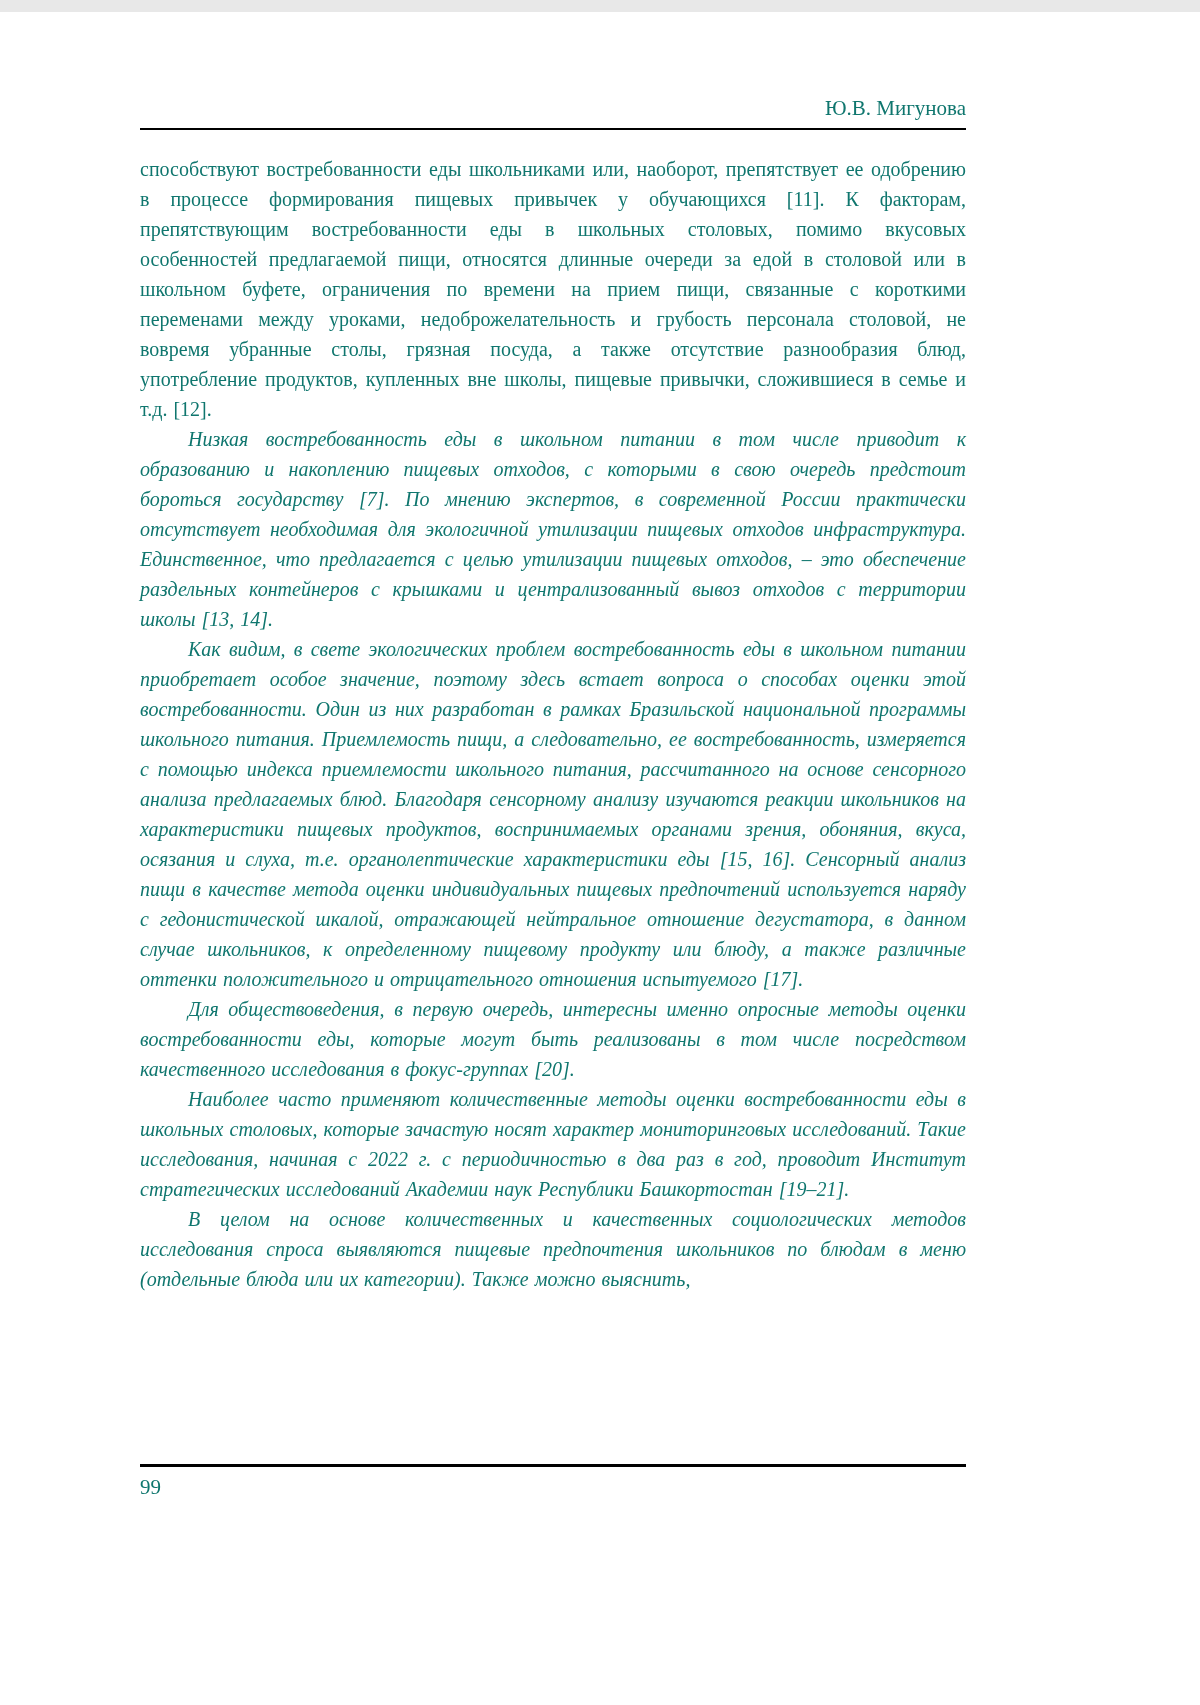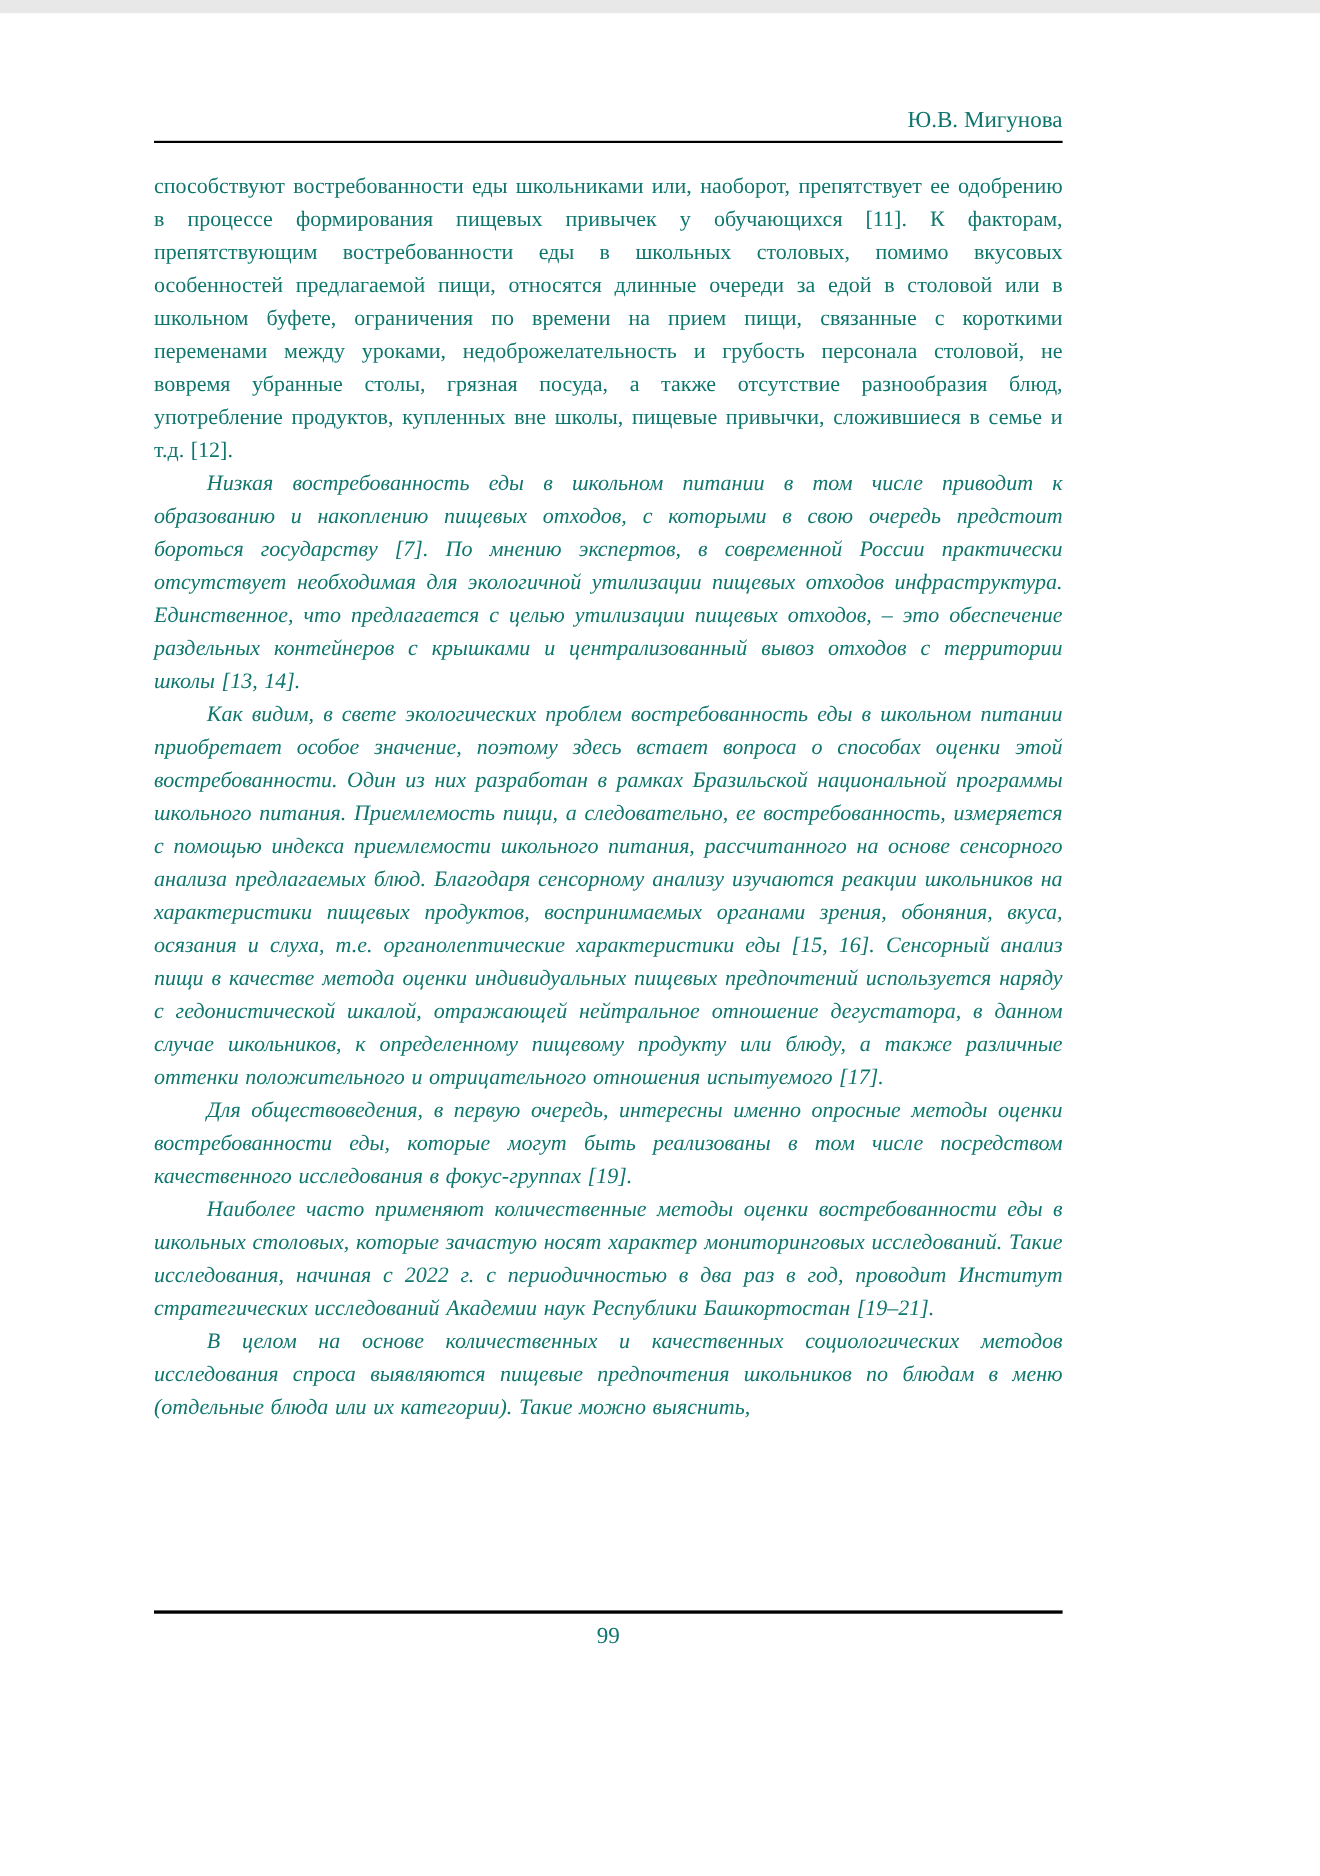--- a/index.html
+++ b/index.html
@@ -56,43 +56,43 @@
       top: 1444px;
       width: 826px;
     }
     .footer-rule {
       border: none;
       border-top: 3px solid #000000;
       height: 0;
       width: 100%;
     }
     .page-number {
-      text-align: center;
+      text-align: left;
       font-size: 21px;
       line-height: 24px;
       margin-top: 8px;
     }
   </style>
 </head>
 <body>
 
 <div class="page">
   <div class="content">
 
     <div class="running-head">Ю.В. Мигунова</div>
 
     <hr class="header-rule">
 
     <div class="body-text">
       <p>способствуют востребованности еды школьниками или, наоборот, препятствует ее одобрению в процессе формирования пищевых привычек у обучающихся [11]. К факторам, препятствующим востребованности еды в школьных столовых, помимо вкусовых особенностей предлагаемой пищи, относятся длинные очереди за едой в столовой или в школьном буфете, ограничения по времени на прием пищи, связанные с короткими переменами между уроками, недоброжелательность и грубость персонала столовой, не вовремя убранные столы, грязная посуда, а также отсутствие разнообразия блюд, употребление продуктов, купленных вне школы, пищевые привычки, сложившиеся в семье и т.д. [12].</p>
       <p class="indent">Низкая востребованность еды в школьном питании в том числе приводит к образованию и накоплению пищевых отходов, с которыми в свою очередь предстоит бороться государству [7]. По мнению экспертов, в современной России практически отсутствует необходимая для экологичной утилизации пищевых отходов инфраструктура. Единственное, что предлагается с целью утилизации пищевых отходов, – это обеспечение раздельных контейнеров с крышками и централизованный вывоз отходов с территории школы [13, 14].</p>
       <p class="indent">Как видим, в свете экологических проблем востребованность еды в школьном питании приобретает особое значение, поэтому здесь встает вопроса о способах оценки этой востребованности. Один из них разработан в рамках Бразильской национальной программы школьного питания. Приемлемость пищи, а следовательно, ее востребованность, измеряется с помощью индекса приемлемости школьного питания, рассчитанного на основе сенсорного анализа предлагаемых блюд. Благодаря сенсорному анализу изучаются реакции школьников на характеристики пищевых продуктов, воспринимаемых органами зрения, обоняния, вкуса, осязания и слуха, т.е. органолептические характеристики еды [15, 16]. Сенсорный анализ пищи в качестве метода оценки индивидуальных пищевых предпочтений используется наряду с гедонистической шкалой, отражающей нейтральное отношение дегустатора, в данном случае школьников, к определенному пищевому продукту или блюду, а также различные оттенки положительного и отрицательного отношения испытуемого [17].</p>
-      <p class="indent">Для обществоведения, в первую очередь, интересны именно опросные методы оценки востребованности еды, которые могут быть реализованы в том числе посредством качественного исследования в фокус-группах [19].</p>
+      <p class="indent">Для обществоведения, в первую очередь, интересны именно опросные методы оценки востребованности еды, которые могут быть реализованы в том числе посредством качественного исследования в фокус-группах [20].</p>
       <p class="indent">Наиболее часто применяют количественные методы оценки востребованности еды в школьных столовых, которые зачастую носят характер мониторинговых исследований. Такие исследования, начиная с 2022 г. с периодичностью в два раз в год, проводит Институт стратегических исследований Академии наук Республики Башкортостан [19–21].</p>
-      <p class="indent">В целом на основе количественных и качественных социологических методов исследования спроса выявляются пищевые предпочтения школьников по блюдам в меню (отдельные блюда или их категории). Такие можно выяснить,</p>
+      <p class="indent">В целом на основе количественных и качественных социологических методов исследования спроса выявляются пищевые предпочтения школьников по блюдам в меню (отдельные блюда или их категории). Также можно выяснить,</p>
     </div>
   </div>
 
   <div class="footer">
     <hr class="footer-rule">
     <div class="page-number">99</div>
   </div>
 </div>
 
 </body></html>

